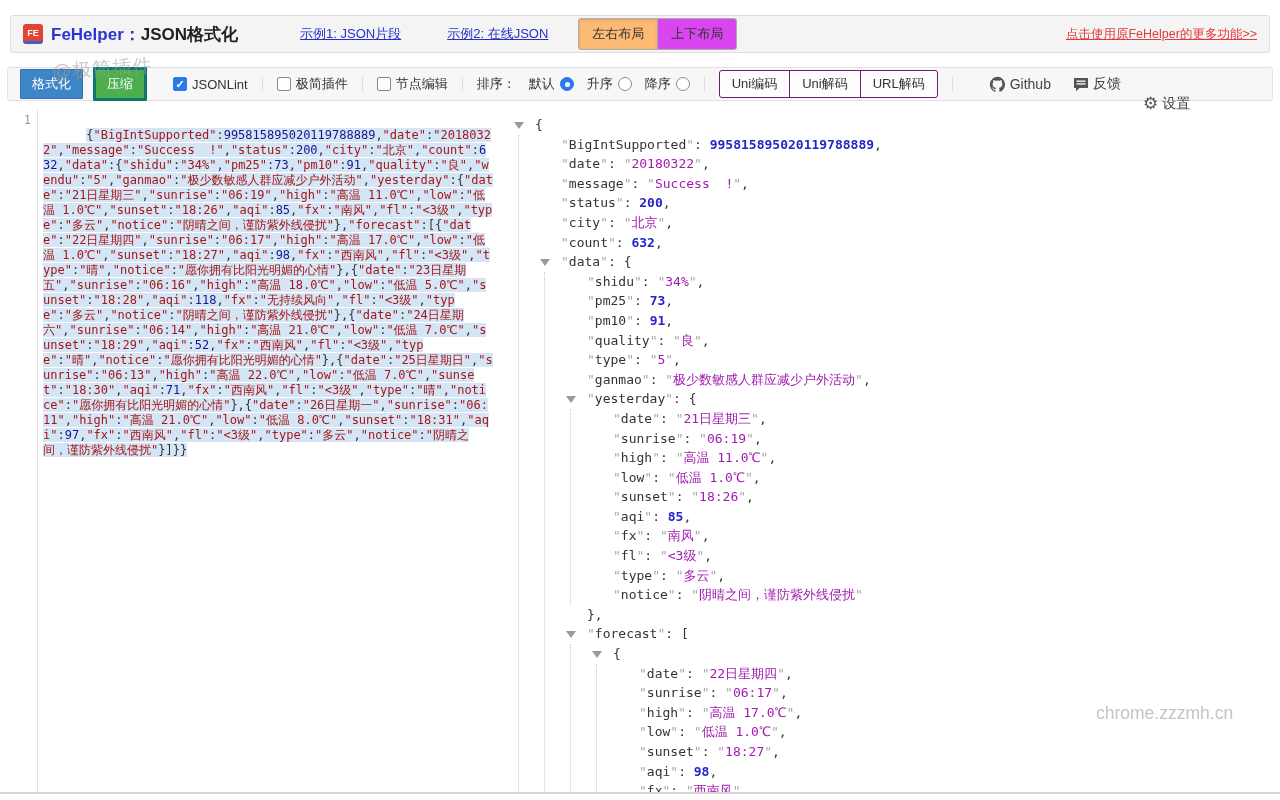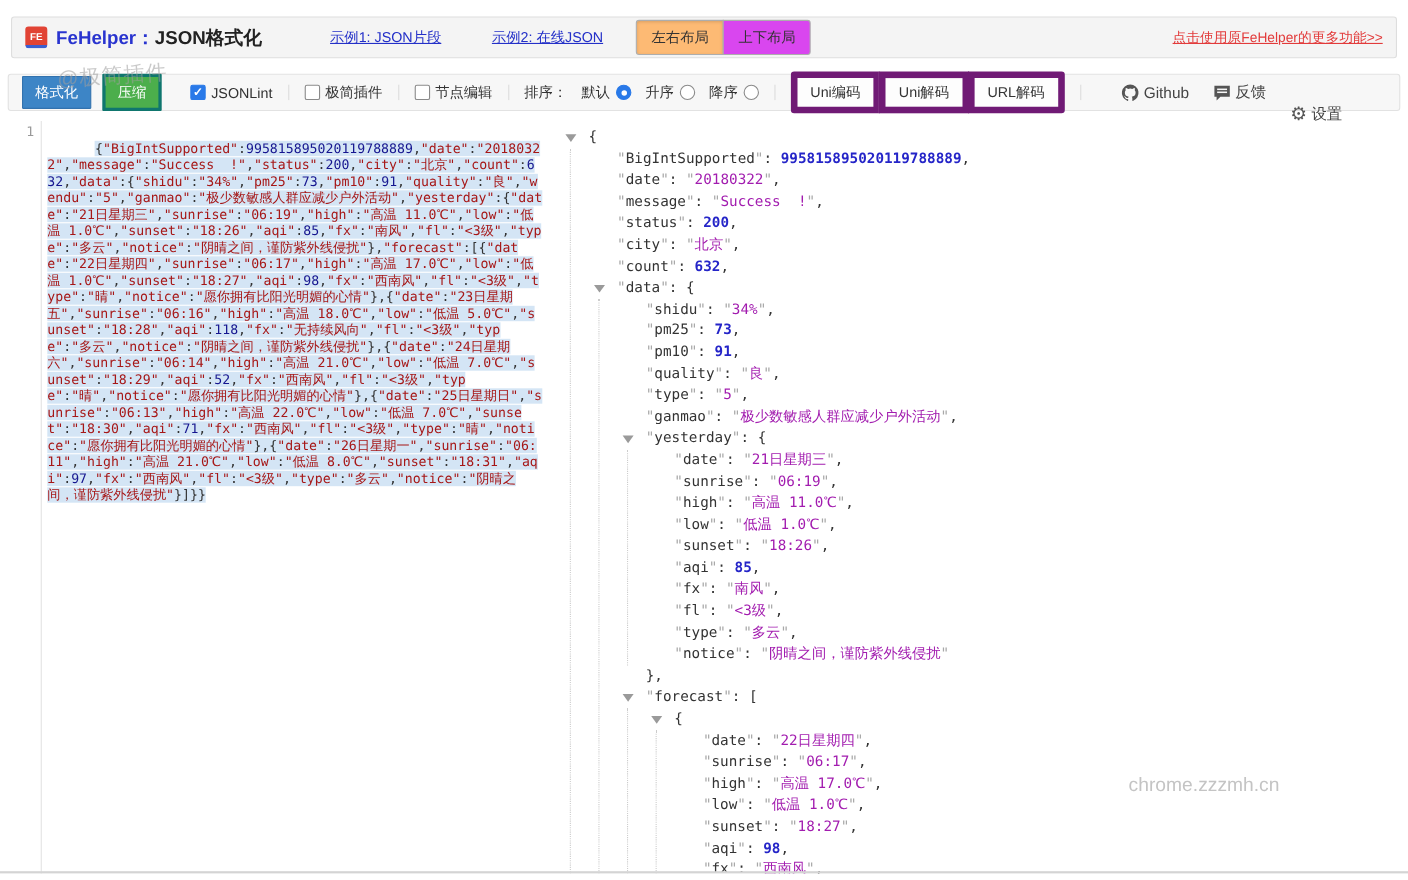--- a/index.html
+++ b/index.html
@@ -41,21 +41,21 @@
   .box.on::before { content:"✓"; color:#fff; font-size:11px; font-weight:bold; line-height:1; }
   .sep { width:1px; height:14px; background:#dcdcdc; margin:0 14px; }
   .sort-label { color:#333; }
   .rdo { display:flex; align-items:center; margin-left:13px; cursor:pointer; }
   .rad { width:14px; height:14px; border-radius:50%; border:1.5px solid #8a8a8a; background:#fff;
          margin-left:5px; position:relative; display:inline-block; }
   .rad.on { background:#2979e8; border-color:#2979e8; }
   .rad.on::after { content:""; position:absolute; left:4px; top:4px; width:5px; height:5px;
                    border-radius:50%; background:#fff; }
   .bgroup { display:flex; }
-  .pbtn { background:#fdfdfd; border:6px solid #701a75; color:#333; font-size:13px;
+  .pbtn { background:#fdfdfd; border:1px solid #701a75; color:#333; font-size:13px;
           padding:4px 12px; margin-left:-1px; cursor:pointer; font-family:inherit; }
   .bgroup .pbtn:first-child { border-radius:3px 0 0 3px; margin-left:0; }
   .bgroup .pbtn:last-child  { border-radius:0 3px 3px 0; }
   .ilink { margin-left:22px; color:#444; font-size:14px; display:flex; align-items:center;
            gap:4px; cursor:pointer; text-decoration:none; }
   .ilink:last-child { margin-right:14px;margin-top:39px; }
   .gear::before { content:"⚙"; font-size:17px; color:#555; line-height:1; }
 
   
   .editor { position:absolute; left:8px; top:110px; width:489px; height:684px; background:#fff; }
@@ -76,21 +76,21 @@
   .tri { position:absolute; top:7px; width:0; height:0; cursor:pointer;
          border-left:5px solid transparent; border-right:5px solid transparent;
          border-top:7px solid #9a9a9a; }
   .guide { position:absolute; width:0; border-left:1px dotted #ccc; }
   .q { color:#a8a8a8; } .k { color:#333; } .s { color:#a21caf; }
   .nm { color:#2525c8; font-weight:bold; } .p { color:#333; }
 
   
   .wm-plugin { position:absolute; left:52px; top:56px; font-size:19px; color:#9e9e9e;
                opacity:.55; transform:rotate(-4deg); letter-spacing:1px; z-index:5; }
-  .wm-site { position:absolute; left:1026px; top:703px; font-size:17.5px; color:#c4c4c4; }
+  .wm-site { position:absolute; left:1096px; top:703px; font-size:17.5px; color:#c4c4c4; }
   .bottom-line { position:absolute; left:0; top:792px; width:1280px; height:2px; background:#d4d4d4; }
 </style>
 </head>
 <body>
 
 <div class="page">
 
   <div class="header">
     <span class="logo">FE</span>
     <span class="brand">FeHelper：</span>

